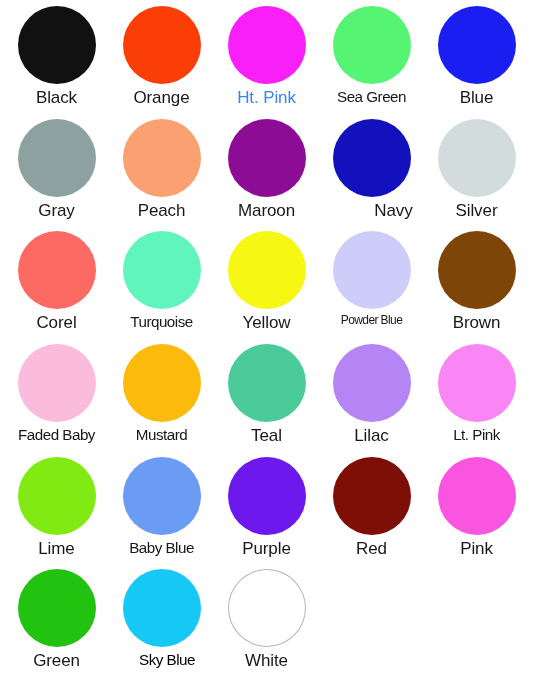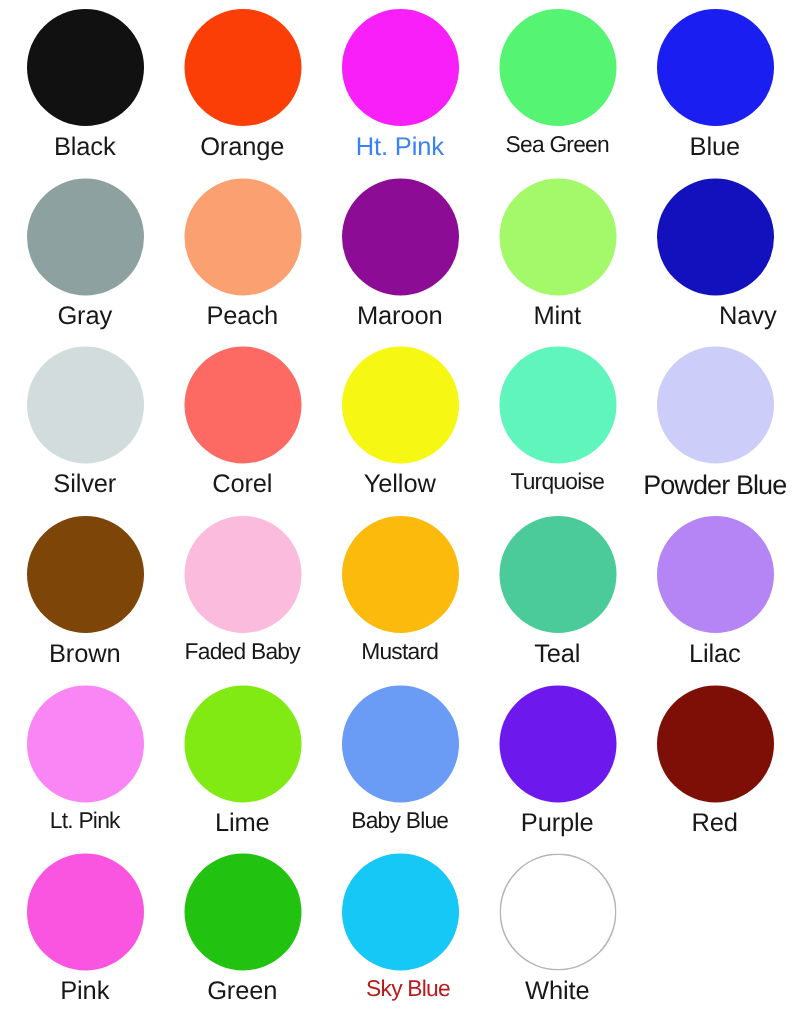--- a/index.html
+++ b/index.html
@@ -55,21 +55,21 @@
     letter-spacing: -0.1px;
     font-weight: 400;
   }
 
   
   .swatch-label.long {
     font-size: 15.2px;
     letter-spacing: -0.5px;
   }
   .swatch-label.xlong {
-    font-size: 18px;
+    font-size: 12px;
     letter-spacing: -0.6px;
     text-align: center;
   }
 </style>
 </head>
 <body style="background: rgb(255, 255, 255);">
 
 <div id="color-chart">
     <div class="swatch-cell">
       <div class="swatch-circle" style="background: rgb(17, 17, 17);"></div>
@@ -97,42 +97,38 @@
     </div>
     <div class="swatch-cell">
       <div class="swatch-circle" style="background: rgb(251, 160, 112);"></div>
       <div class="swatch-label" style="color: rgb(24, 24, 24);">Peach</div>
     </div>
     <div class="swatch-cell">
       <div class="swatch-circle" style="background: rgb(140, 12, 149);"></div>
       <div class="swatch-label" style="color: rgb(24, 24, 24);">Maroon</div>
     </div>
     <div class="swatch-cell">
-      <div class="swatch-circle" style="background: rgb(164, 249, 106);"></div>
-      <div class="swatch-label" style="color: rgb(24, 24, 24);">Mint</div>
-    </div>
-    <div class="swatch-cell">
       <div class="swatch-circle" style="background: rgb(18, 17, 189);"></div>
       <div class="swatch-label" style="color: rgb(24, 24, 24); margin-left: 44px;">Navy</div>
     </div>
     <div class="swatch-cell">
       <div class="swatch-circle" style="background: rgb(211, 220, 220);"></div>
       <div class="swatch-label" style="color: rgb(24, 24, 24);">Silver</div>
     </div>
     <div class="swatch-cell">
       <div class="swatch-circle" style="background: rgb(252, 106, 99);"></div>
       <div class="swatch-label" style="color: rgb(24, 24, 24);">Corel</div>
     </div>
     <div class="swatch-cell">
+      <div class="swatch-circle" style="background: rgb(96, 245, 189);"></div>
+      <div class="swatch-label long" style="color: rgb(24, 24, 24);">Turquoise</div>
+    </div>
+    <div class="swatch-cell">
       <div class="swatch-circle" style="background: rgb(246, 247, 18);"></div>
       <div class="swatch-label" style="color: rgb(24, 24, 24);">Yellow</div>
-    </div>
-    <div class="swatch-cell">
-      <div class="swatch-circle" style="background: rgb(96, 245, 189);"></div>
-      <div class="swatch-label long" style="color: rgb(24, 24, 24);">Turquoise</div>
     </div>
     <div class="swatch-cell">
       <div class="swatch-circle" style="background: rgb(205, 205, 250);"></div>
       <div class="swatch-label xlong" style="color: rgb(24, 24, 24);">Powder Blue</div>
     </div>
     <div class="swatch-cell">
       <div class="swatch-circle" style="background: rgb(125, 69, 8);"></div>
       <div class="swatch-label" style="color: rgb(24, 24, 24);">Brown</div>
     </div>
     <div class="swatch-cell">
@@ -174,19 +170,19 @@
     <div class="swatch-cell">
       <div class="swatch-circle" style="background: rgb(249, 85, 225);"></div>
       <div class="swatch-label" style="color: rgb(24, 24, 24);">Pink</div>
     </div>
     <div class="swatch-cell">
       <div class="swatch-circle" style="background: rgb(34, 194, 17);"></div>
       <div class="swatch-label" style="color: rgb(24, 24, 24);">Green</div>
     </div>
     <div class="swatch-cell">
       <div class="swatch-circle" style="background: rgb(22, 200, 245);"></div>
-      <div class="swatch-label long" style="color: #b91c1c; margin-left: 11px;">Sky Blue</div>
+      <div class="swatch-label long" style="color: #000000; margin-left: 11px;">Sky Blue</div>
     </div>
     <div class="swatch-cell">
       <div class="swatch-circle outlined" style="background: rgb(255, 255, 255);"></div>
       <div class="swatch-label" style="color: rgb(24, 24, 24);">White</div>
     </div>
   </div>
 
 </body></html>

